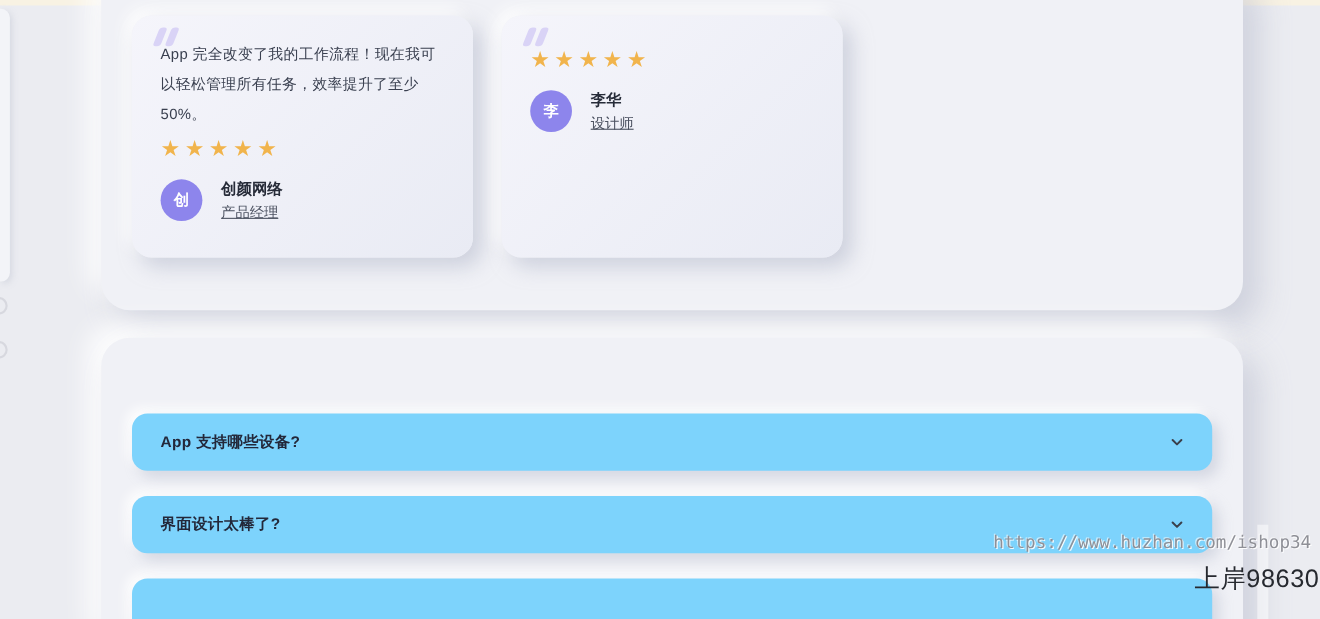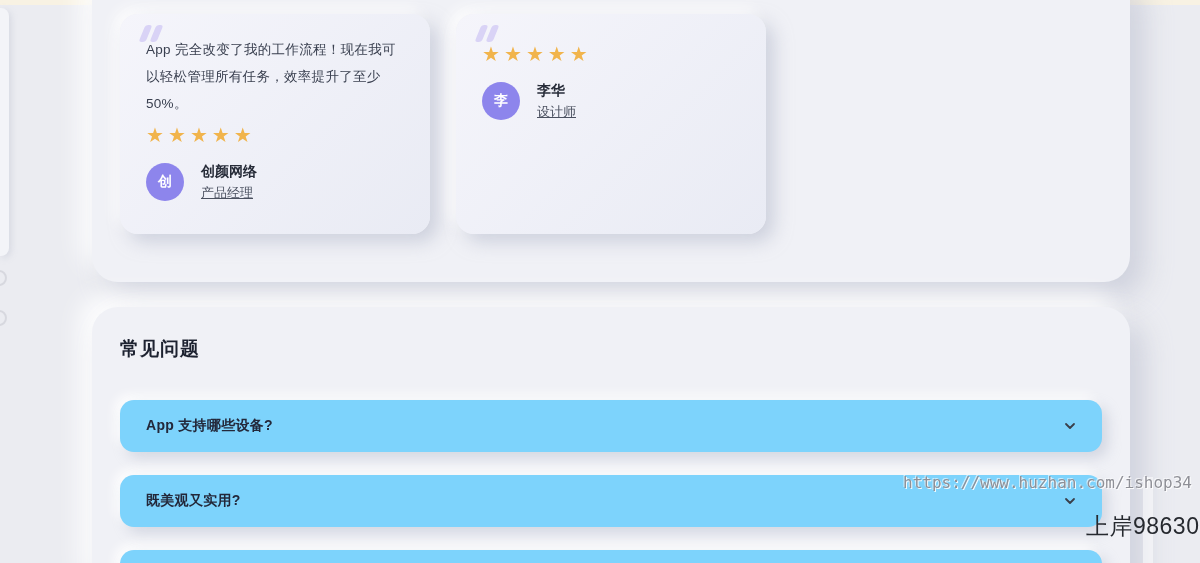--- a/index.html
+++ b/index.html
@@ -83,21 +83,21 @@
                -5px -5px 11px rgba(255,255,255,.92);
   }
   .faq-q{ font-size:14px; font-weight:700; color:#23283a; letter-spacing:.3px; }
   .chev{ width:16px; height:16px; display:block; }
 
   .wm-band{
     position:absolute; left:1143px; top:477px; width:10px; height:86px;
     background:rgba(255,255,255,.5);
   }
   .wm-url{
-    position:absolute; left:903px; top:473px; white-space:nowrap;
+    position:absolute; left:903px; top:483px; white-space:nowrap;
     font-family:"DejaVu Sans Mono","Liberation Mono",monospace;
     font-size:16px; color:#8f9097;
     text-shadow:1px 1px 0 rgba(255,255,255,.9), -1px -1px 0 rgba(255,255,255,.6);
   }
   .wm-id{
     position:absolute; left:1046px; top:511px; white-space:nowrap;
     font-size:23px; color:#26292f; letter-spacing:.5px;margin-left:40px;
   }
 </style>
 </head>
@@ -138,33 +138,32 @@
         <div class="a-name">李华</div>
         <div class="a-role">设计师</div>
       </span>
     </div>
   </div>
 
 </div>
 </section>
 
 <section class="panel panel-faq">
-  <h2 class="section-title">常见问题</h2>
   <div class="faq-list" id="faq-list">
   <div class="faq-item">
     <span class="faq-q">App 支持哪些设备?</span>
     <span>
       <svg class="chev" viewBox="0 0 16 16">
         <polyline points="4,6 8,10 12,6" fill="none" stroke="#3a3f4a" stroke-width="1.8" stroke-linecap="round" stroke-linejoin="round"></polyline>
       </svg>
     </span>
   </div>
 
   <div class="faq-item">
-    <span class="faq-q">既美观又实用?</span>
+    <span class="faq-q">界面设计太棒了?</span>
     <span>
       <svg class="chev" viewBox="0 0 16 16">
         <polyline points="4,6 8,10 12,6" fill="none" stroke="#3a3f4a" stroke-width="1.8" stroke-linecap="round" stroke-linejoin="round"></polyline>
       </svg>
     </span>
   </div>
 
   <div class="faq-item">
     
     

